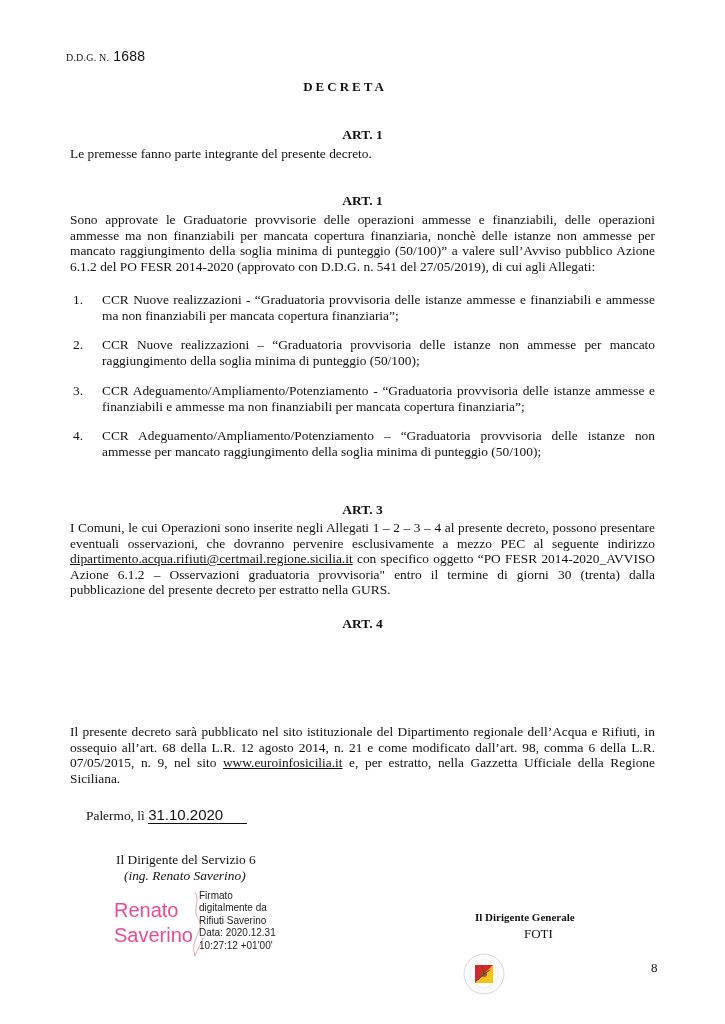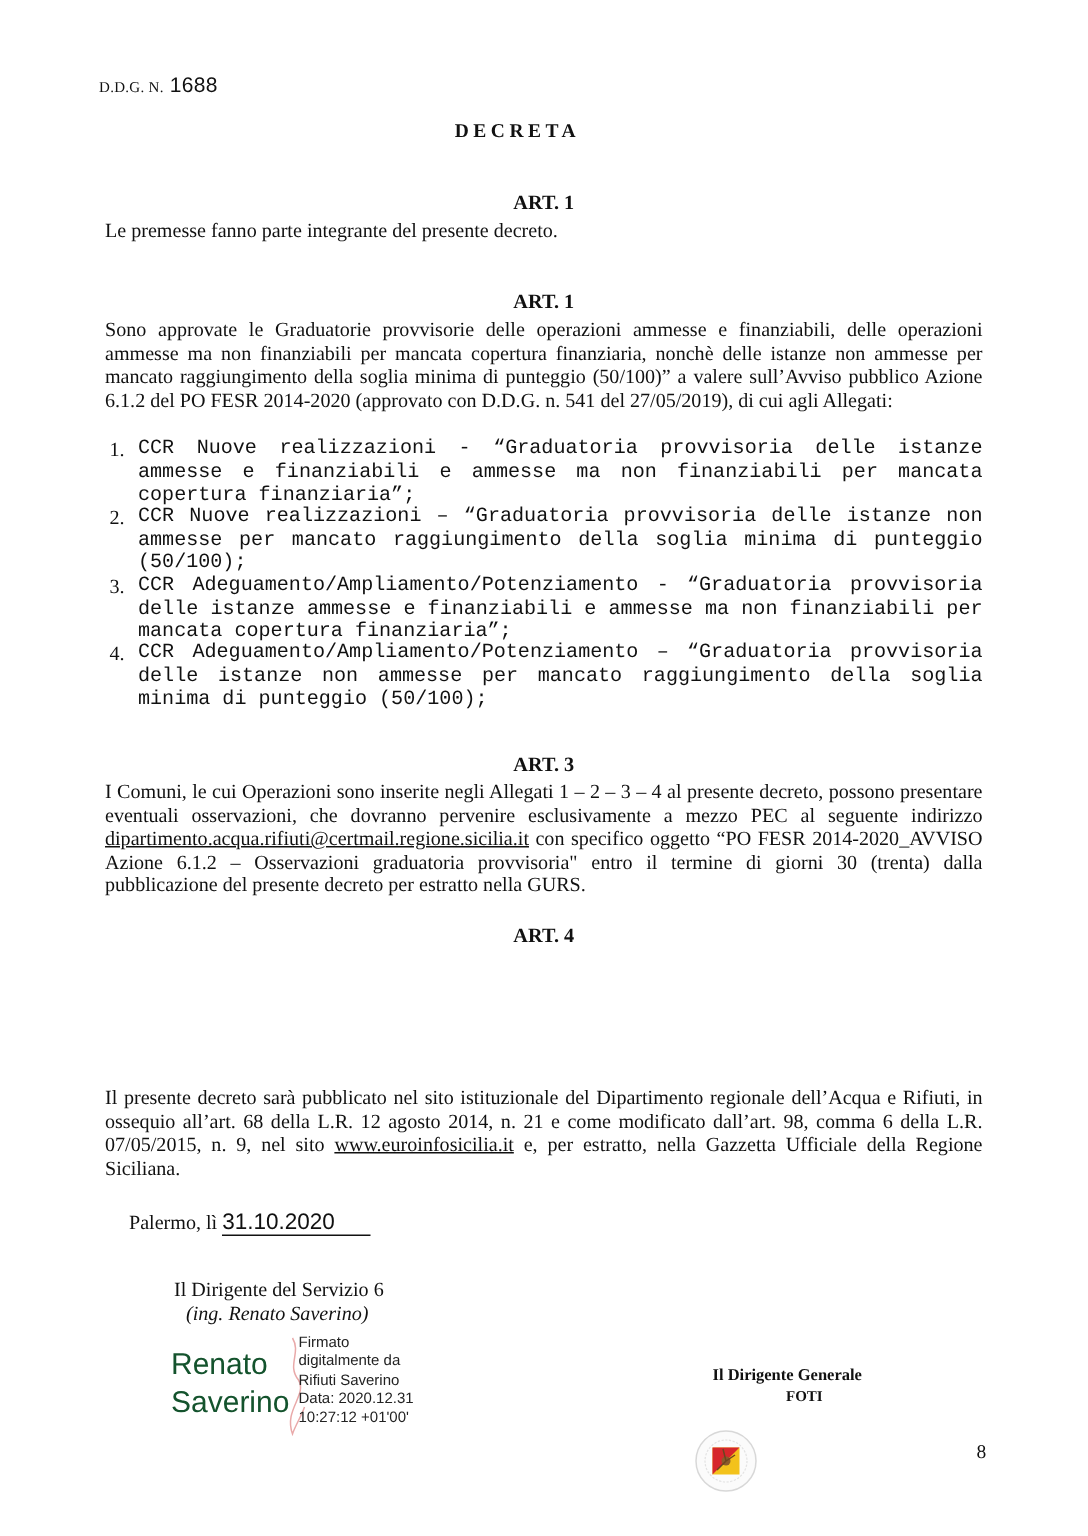--- a/index.html
+++ b/index.html
@@ -5,31 +5,31 @@
   html, body { margin: 0; padding: 0; background: #ffffff; }
   body { width: 725px; height: 1024px; position: relative; overflow: hidden; color: #111; font-family: "Liberation Serif", serif; }
   .page { position: absolute; left: 0; top: 0; width: 725px; height: 1024px; background: #fff; }
   .ddg { position: absolute; left: 66px; top: 48px; font-size: 10px; letter-spacing: 0.2px; }
   .ddg .num { font-family: "Liberation Sans", sans-serif; font-size: 14px; margin-left: 4px; }
   .decreta { position: absolute; left: 0; width: 666px; top: 79px; text-align: center; font-weight: bold; font-size: 13px; letter-spacing: 3px; padding-left: 12px; }
   .art-title { position: absolute; left: 0; width: 725px; text-align: center; font-weight: bold; font-size: 13.5px; }
   .para { position: absolute; left: 70px; width: 585px; font-size: 13.4px; line-height: 15.6px; text-align: justify; }
   .list-item { position: absolute; left: 70px; width: 585px; font-size: 13.4px; line-height: 15.6px; text-align: justify; }
   .list-item .n { position: absolute; left: 3px; top: 0; }
-  .list-item .t { margin-left: 22px; display: block; font-family: Liberation Mono, monospace; }
+  .list-item .t { margin-left: 32px; display: block; }
   .link { text-decoration: underline; }
   .palermo { position: absolute; left: 86px; top: 806px; font-size: 13.4px; }
   .palermo .date { font-family: "Liberation Sans", sans-serif; font-size: 15px; border-bottom: 1px solid #111; padding-right: 24px; }
   .sig-left-title { position: absolute; left: 116px; top: 852px; font-size: 13.4px; }
   .sig-left-name { position: absolute; left: 124px; top: 868px; font-size: 13.4px; font-style: italic; }
-  .sig-name-big { position: absolute; left: 114px; top: 898px; font-family: "Liberation Sans", sans-serif; font-size: 20px; line-height: 25px; color: #14532d; }
+  .sig-name-big { position: absolute; left: 114px; top: 898px; font-family: "Liberation Sans", sans-serif; font-size: 20px; line-height: 25px; color: #ec4899; }
   .sig-scribble { position: absolute; left: 187px; top: 890px; width: 20px; height: 70px; }
   .sig-left-info { position: absolute; left: 199px; top: 890px; font-family: "Liberation Sans", sans-serif; font-size: 10px; line-height: 12.4px; color: #222; }
   .sig-right-title { position: absolute; left: 475px; top: 911px; font-size: 11px; font-weight: bold; }
-  .sig-right-name { position: absolute; left: 524px; top: 926px; font-size: 10px; font-weight: bold; }
+  .sig-right-name { position: absolute; left: 524px; top: 926px; font-size: 13px; }
   .seal { position: absolute; left: 462px; top: 952px; width: 44px; height: 44px; }
   .sig-right-info { position: absolute; left: 530px; top: 950px; font-family: "Liberation Sans", sans-serif; font-size: 8.6px; line-height: 10.6px; color: #222; }
   .page-num { position: absolute; left: 651px; top: 960px; font-size: 13px; }
 </style>
 </head>
 <body>
 
 <div class="page">
 
   <div class="ddg">

